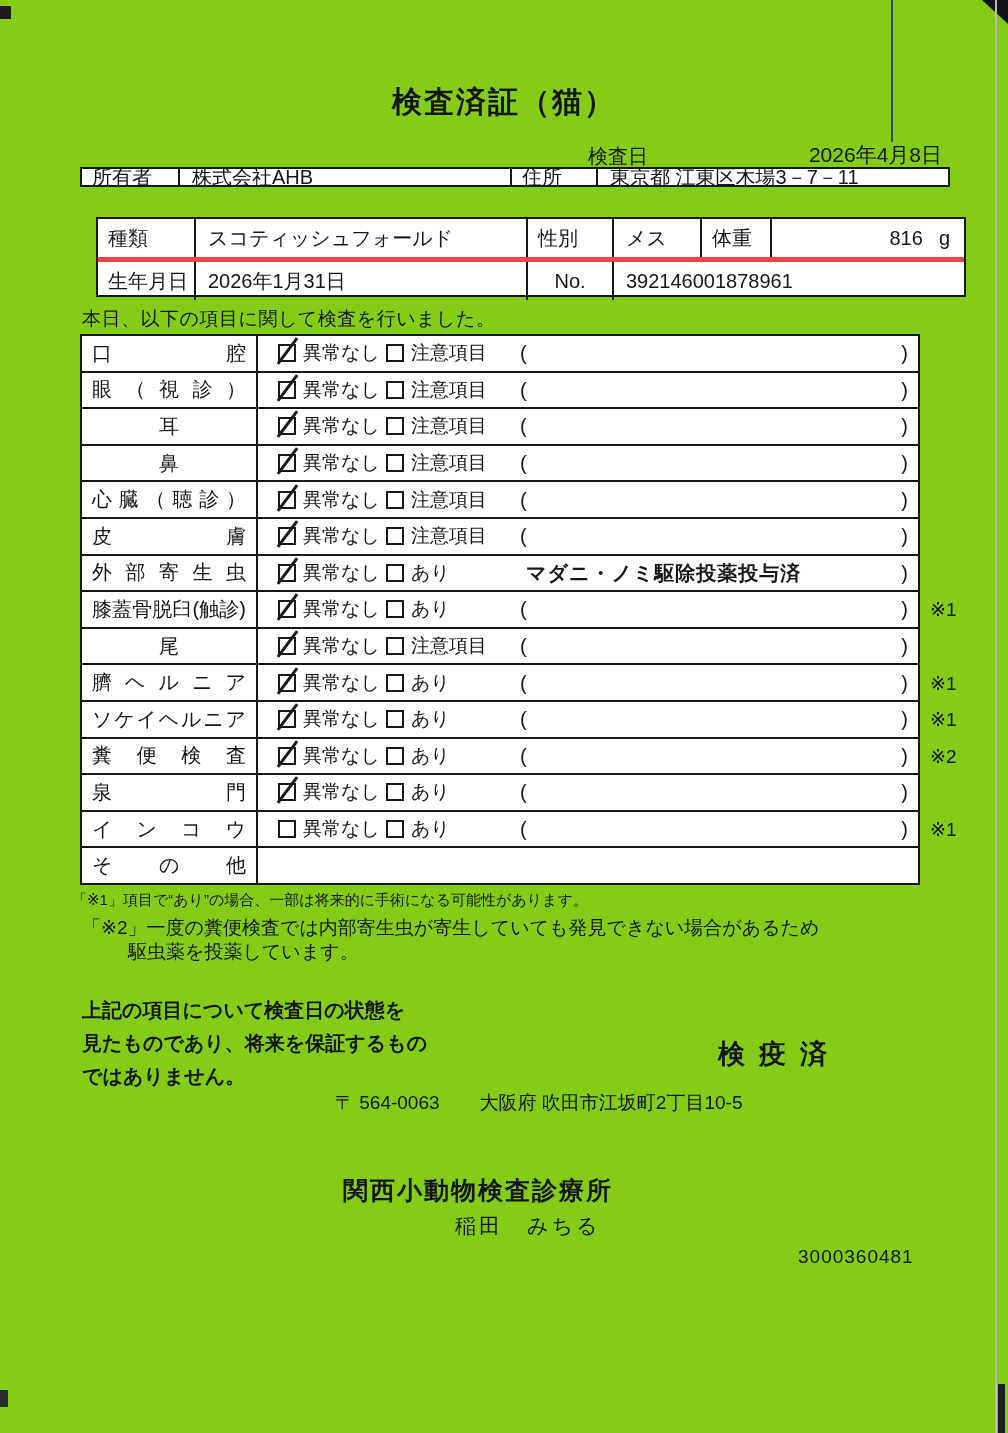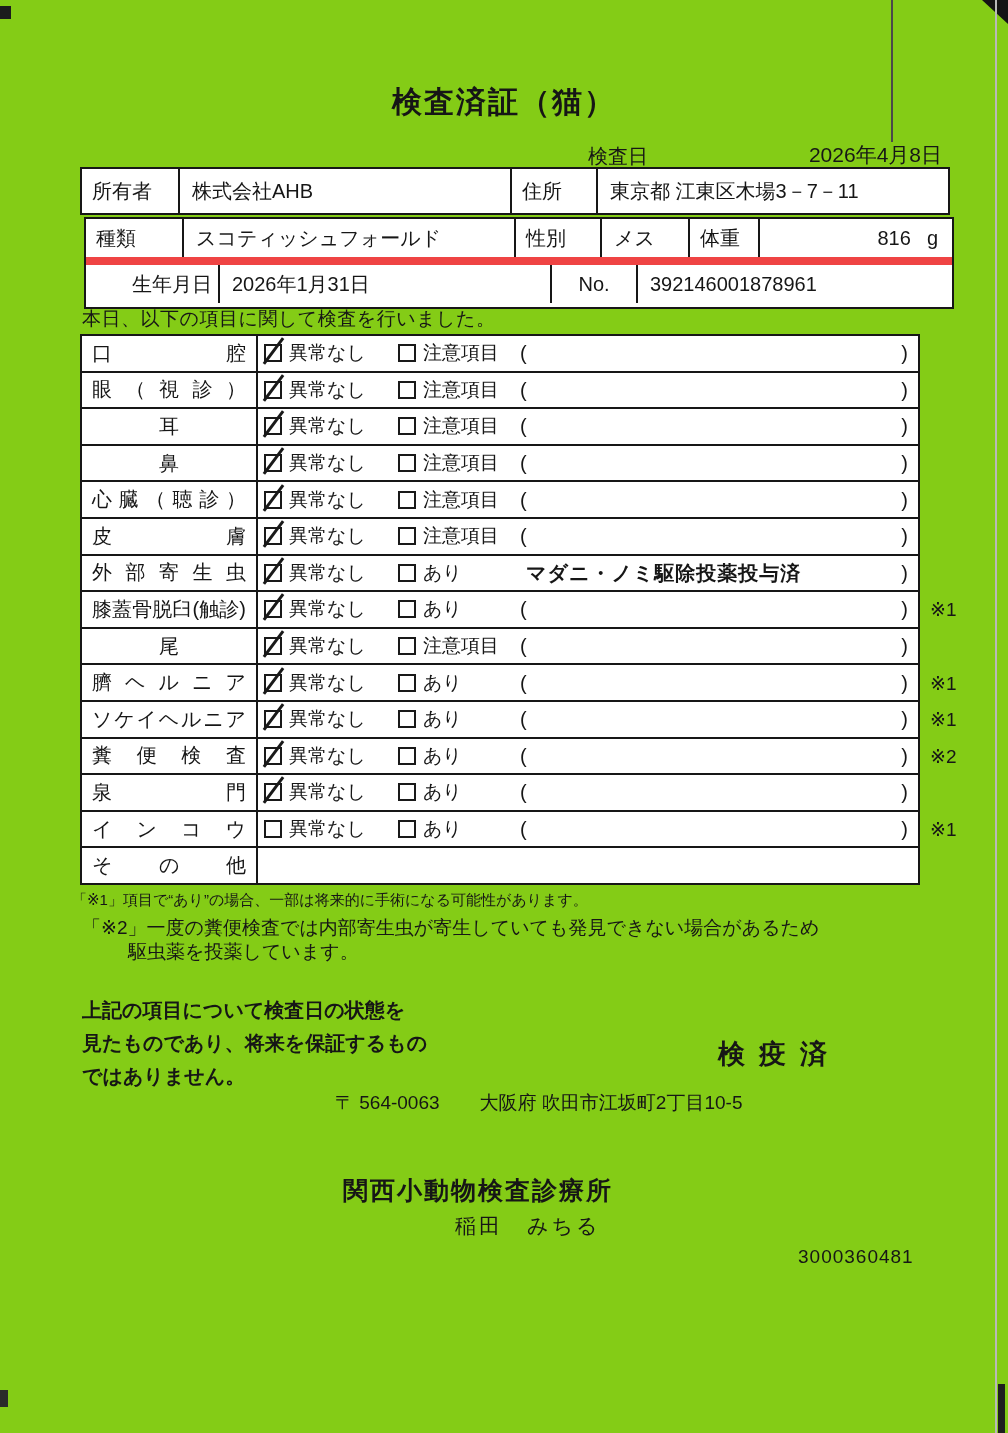--- a/index.html
+++ b/index.html
@@ -15,44 +15,44 @@
   .insp-date-label{top:143px;left:588px;font-size:20px;}
   .insp-date-value{top:141px;left:760px;width:182px;text-align:right;font-size:21px;}
 
   
   .tbl{border:2px solid #171717;box-sizing:border-box;background:#fff;}
   .grid{display:grid;}
   .cell{border-left:2px solid #171717;display:flex;align-items:center;font-size:20px;box-sizing:border-box;overflow:hidden;white-space:nowrap;padding-left:44px;}
   .cell.first{border-left:none;}
   .lblc{padding-left:10px;}
   .valc{padding-left:12px;}
-  .row2{border-top:8px solid #ef4444;padding-left:36px;}
+  .row2{border-top:5px solid #ef4444;}
   .wcell{justify-content:flex-end;padding-right:14px;gap:16px;}
   .nolbl{justify-content:center;padding-left:0;text-align:center;}
 
-  .owner-table{top:167px;left:80px;width:870px;height:48px;}
+  .owner-table{top:167px;left:80px;width:870px;height:20px;}
   .owner-table .grid{grid-template-columns:96px 332px 86px 352px;height:100%;}
-  .animal-table{top:217px;left:84px;width:870px;height:92px;}
+  .animal-table{top:217px;left:96px;width:870px;height:80px;}
   .animal-table .grid{height:38px;}
   .animal-table .r1{grid-template-columns:96px 332px 86px 88px 70px 194px;}
   .animal-table .r2{grid-template-columns:96px 332px 86px 352px;}
 
   .intro{top:306px;left:82px;font-size:19px;letter-spacing:0.5px;}
 
   
   .checklist{top:334px;left:80px;width:840px;}
   .cl-row{display:flex;height:34.6px;border-bottom:2px solid #171717;position:relative;}
   .cl-row.last{border-bottom:none;}
   .cl-label{width:176px;border-right:2px solid #171717;box-sizing:border-box;padding:0 10px;font-size:20px;}
   .jl{display:flex;justify-content:space-between;align-items:center;}
   .jl.single{justify-content:center;}
   .cl-content{flex:1;position:relative;}
   .opt{position:absolute;top:50%;transform:translateY(-50%);display:inline-flex;align-items:center;gap:7px;font-size:19px;}
-  .o1{left:6px;font-family:Liberation Serif, serif;}
-  .o2{left:140px;}
+  .o1{left:20px;font-family:Liberation Serif, serif;}
+  .o2{left:128px;}
   .cb{width:14px;height:14px;border:2px solid #191919;position:relative;flex:none;background:#fff;}
   .cb[data-state="checked"]::before{
     content:"";position:absolute;left:6px;top:-11px;width:3px;height:32px;background:#191919;transform:rotate(37deg);
   }
   .po{position:absolute;left:262px;top:50%;transform:translateY(-50%);font-size:20px;}
   .nt{position:absolute;left:268px;top:50%;transform:translateY(-50%);font-size:20px;font-weight:bold;letter-spacing:1px;}
   .pc{position:absolute;right:10px;top:50%;transform:translateY(-50%);font-size:20px;}
   .mk{position:absolute;left:848px;top:50%;transform:translateY(-50%);font-size:19px;white-space:nowrap;}
 
   

